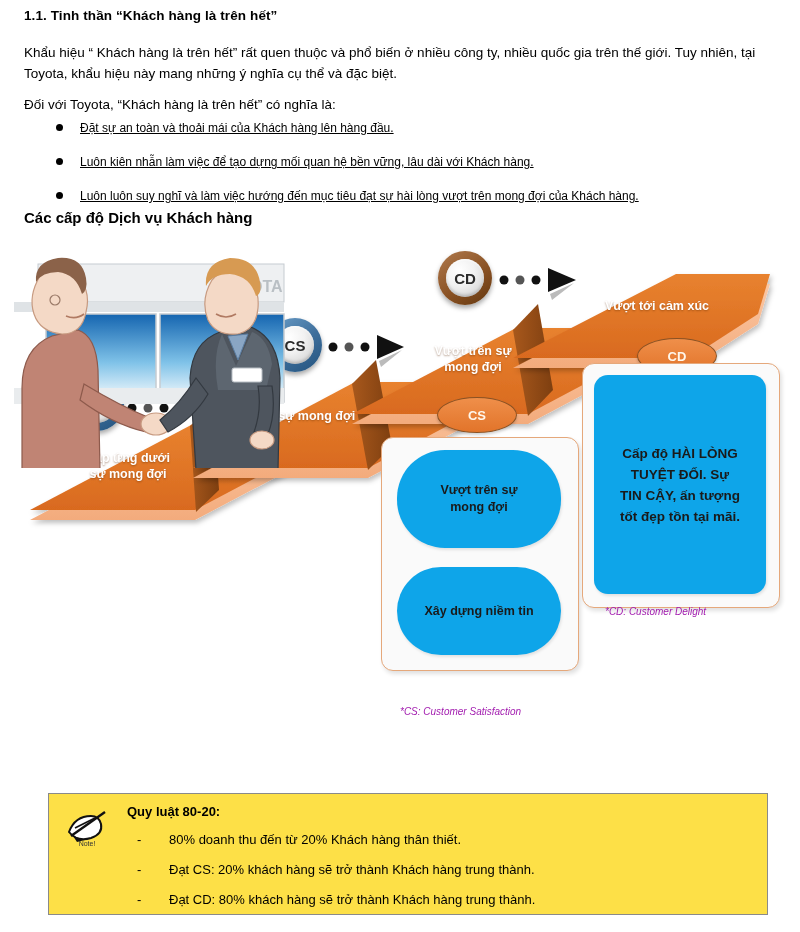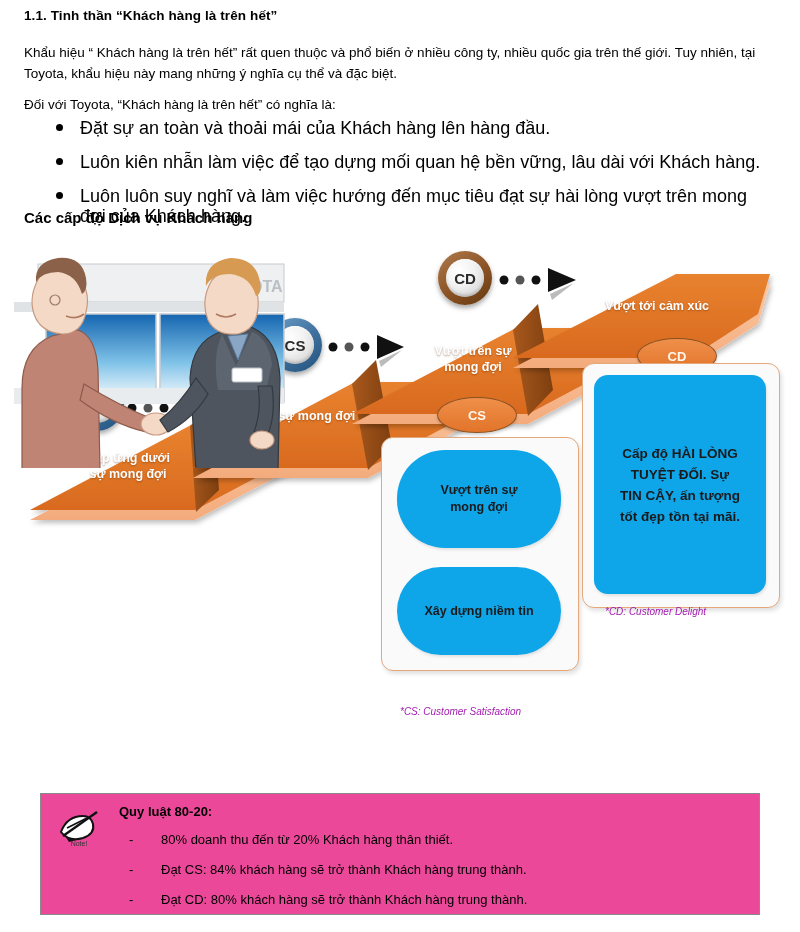--- a/index.html
+++ b/index.html
@@ -19,22 +19,23 @@
     font-size:13.5px;font-weight:bold;letter-spacing:.1px;
   }
   .para{
     position:absolute;left:24px;width:752px;
     font-size:13.5px;line-height:21px;
   }
   .p1{top:42px;}
   .p2{top:94px;}
   .bullets{position:absolute;left:48px;top:118px;width:728px;}
   .bullet{
-    position:relative;padding-left:32px;font-size:18px;line-height:20px;
+    position:relative;padding-left:32px;font-size:12px;line-height:20px;
     margin-bottom:14px;
+    text-decoration:underline;
   }
   .bullet .dot{
     position:absolute;left:8px;top:6px;width:7px;height:7px;
     border-radius:50%;background:#000;
   }
   .subheading{
     position:absolute;left:24px;top:209px;width:752px;
     font-size:15px;font-weight:bold;
   }
 
@@ -110,22 +111,22 @@
     position:absolute;font-style:italic;font-size:10px;color:#a21caf;
   }
   .fn-cs{left:400px;top:468px;}
   .fn-cd{left:605px;top:368px;}
 
   
   .illus{position:absolute;left:72px;top:300px;width:290px;height:230px;}
 
   
   .notebox{
-    position:absolute;left:40px;top:793px;width:718px;height:120px;
-    border:1.5px solid #8a8a8a;background:#ec4899;
+    position:absolute;left:48px;top:793px;width:718px;height:120px;
+    border:1.5px solid #8a8a8a;background:#fde047;
   }
   .note-icon{position:absolute;left:16px;top:12px;width:46px;height:44px;}
   .note-icon-label{
     position:absolute;left:18px;top:46px;width:40px;text-align:center;
     font-size:7px;color:#333;
   }
   .note-title{
     position:absolute;left:78px;top:10px;font-size:13px;font-weight:bold;
   }
   .note-list{position:absolute;left:78px;top:36px;width:620px;}
@@ -335,21 +336,21 @@
     </svg>
     <div class="note-icon-label">Note!</div>
     <div class="note-title">Quy luật 80-20:</div>
     <div class="note-list">
       <div class="note-item">
         <span class="dash">-</span>
         <span>80% doanh thu đến từ 20% Khách hàng thân thiết.</span>
       </div>
       <div class="note-item">
         <span class="dash">-</span>
-        <span>Đạt CS: 84% khách hàng sẽ trở thành Khách hàng trung thành.</span>
+        <span>Đạt CS: 20% khách hàng sẽ trở thành Khách hàng trung thành.</span>
       </div>
       <div class="note-item">
         <span class="dash">-</span>
         <span>Đạt CD: 80% khách hàng sẽ trở thành Khách hàng trung thành.</span>
       </div>
     </div>
   </div>
 
 </div>
 

